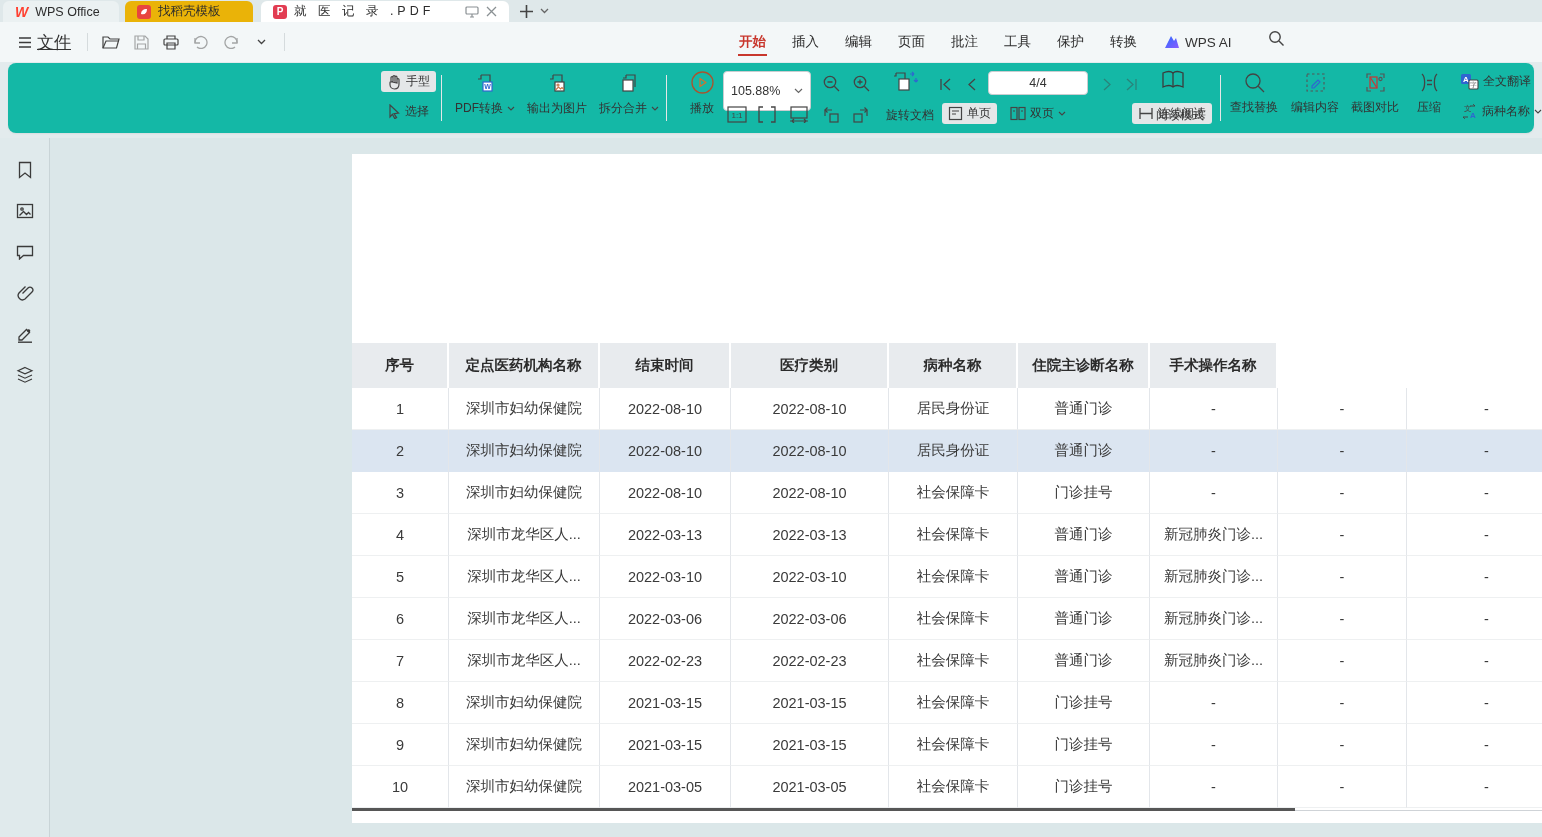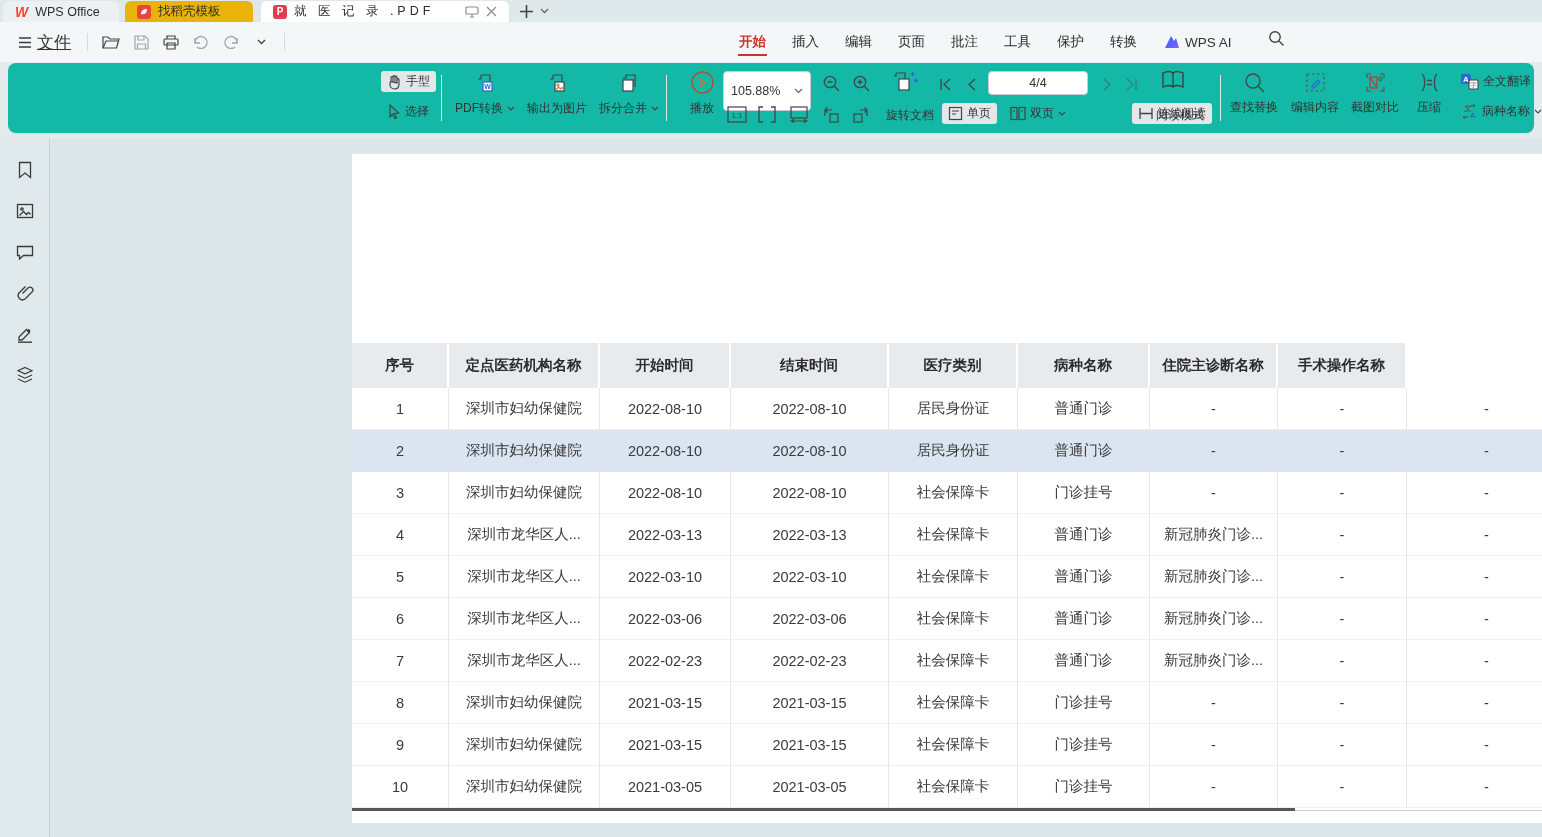--- a/index.html
+++ b/index.html
@@ -564,21 +564,20 @@
           </svg>
       </div>
     </div>
 
     <div class="docarea">
       <div class="page">
         <div class="dtable">
           <div class="thead">
               <div class="th">序号</div>
               <div class="th">定点医药机构名称</div>
-              <div class="th">开始时间</div>
               <div class="th">结束时间</div>
               <div class="th">医疗类别</div>
               <div class="th">病种名称</div>
               <div class="th">住院主诊断名称</div>
               <div class="th">手术操作名称</div>
             </div>
           <div>
               <div class="trow">
                 <div class="td">1</div>
                 <div class="td">深圳市妇幼保健院</div>

